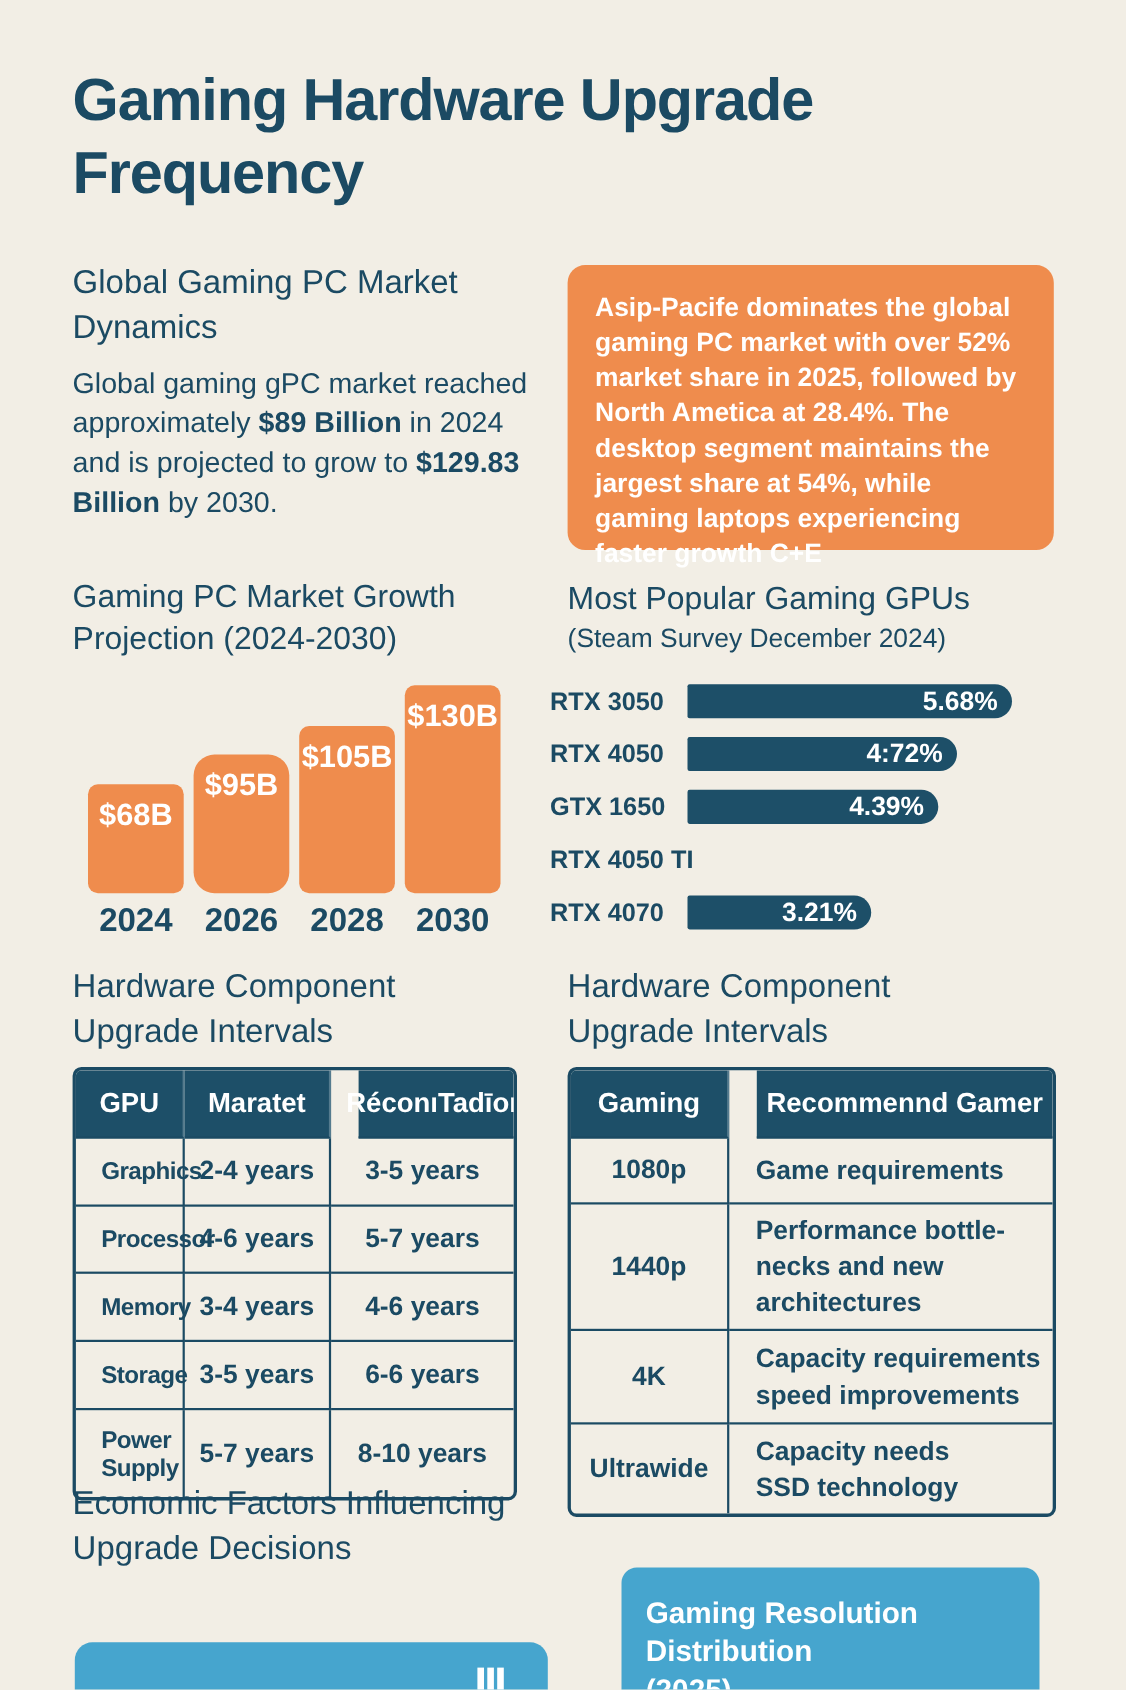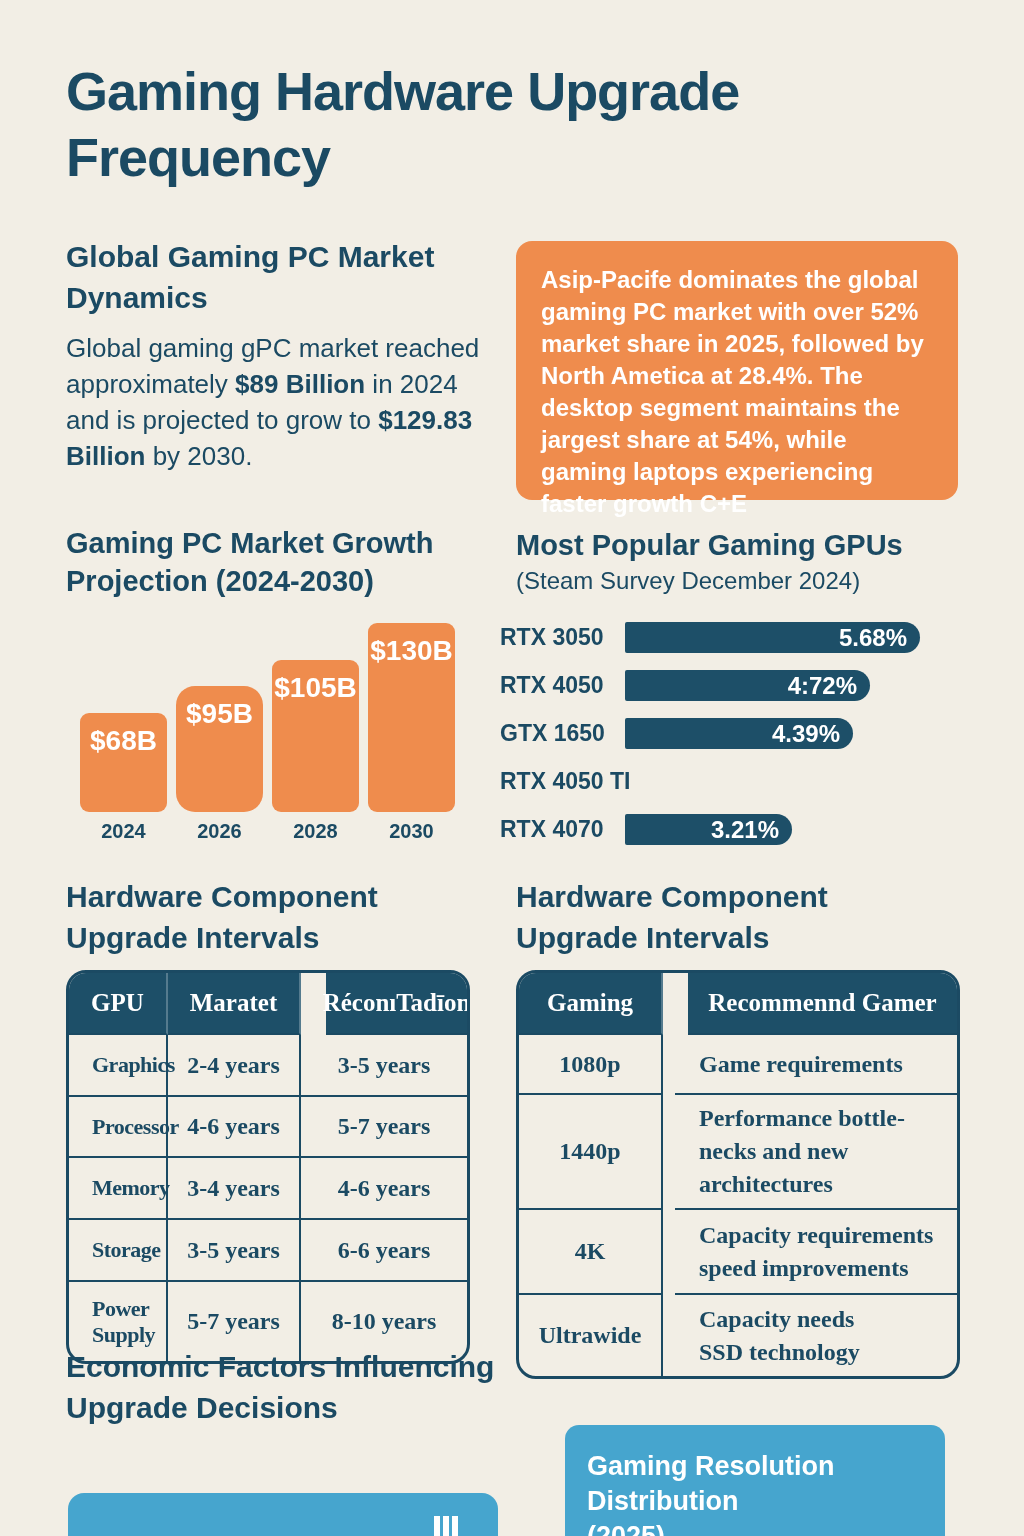--- a/index.html
+++ b/index.html
@@ -23,21 +23,21 @@
   .preline{white-space:pre-line;}
 
   
   .page-title{
     left:66px; top:58px; width:900px;
     font-size:54px; font-weight:700; line-height:66px;
     letter-spacing:-1px; color:var(--navy);
   }
 
   
-  .h2{font-size:30px; font-weight:700; line-height:41px; color:var(--navy);}
+  .h2{font-size:30px; font-weight:400; line-height:41px; color:var(--navy);}
 
   
   .md-heading{left:66px; top:236px; width:440px;}
   .md-paragraph{
     left:66px; top:330px; width:414px;
     font-size:26px; line-height:36px; font-weight:400; color:var(--navy);
   }
   .md-paragraph b{font-weight:700;}
 
   
@@ -60,21 +60,21 @@
   .vbar{
     width:87px; background:var(--orange); border-radius:9px; position:relative;
   }
   .vbar-label{
     position:absolute; top:12px; left:0; width:100%;
     text-align:center; color:var(--white); font-size:28px; font-weight:700;
   }
   .vxaxis{
     left:80px; top:820px; width:380px; display:flex; gap:9px;
   }
-  .vyear{width:87px; text-align:center; font-size:20px; font-weight:700; color:var(--navy);}
+  .vyear{width:87px; text-align:center; font-size:30px; font-weight:700; color:var(--navy);}
 
   
   .gpu-title{left:516px; top:528px; width:450px; font-size:29px; line-height:34px;}
   .gpu-subtitle{left:516px; top:566px; width:450px; font-size:24px; font-weight:400; line-height:30px;}
   .gpu-chart{left:496px; top:614px; width:450px;}
   .gpu-row{position:relative; height:48px;}
   .gpu-label{
     position:absolute; left:4px; top:10px; z-index:1;
     font-size:23px; font-weight:700; color:var(--navy); white-space:nowrap;
   }
@@ -85,43 +85,42 @@
     display:flex; align-items:center; justify-content:flex-end;
     padding-right:13px;
     text-align:center;
   }
   .gpu-val{color:var(--white); font-size:24px; font-weight:700; white-space:nowrap;}
 
   
   .ti-heading-left{left:66px; top:876px; width:420px;}
   .ti-heading-right{left:516px; top:876px; width:450px;}
   .table{
-    border:3px solid var(--navy); border-radius:20px; overflow:hidden;
+    border:3px solid var(--navy); border-radius:8px; overflow:hidden;
     background:var(--background);
-    font-family:Liberation Serif, serif;
   }
   .table-left{left:66px; top:970px; width:404px;}
   .table-right{left:516px; top:970px; width:444px;}
   .grid{display:grid;}
   .grid-left{grid-template-columns:99px 133px 166px; grid-template-rows:62px 62px 61px 62px 62px 79px;}
   .grid-right{grid-template-columns:144px 294px; grid-template-rows:62px 60px 115px 85px 81px;}
   .cell{
     display:flex; align-items:center; justify-content:center;
     border-right:2px solid var(--navy); border-bottom:2px solid var(--navy);
     font-size:24px; font-weight:700; color:var(--navy);
   }
   .cell.last-col{border-right:none;}
   .cell.last-row{border-bottom:none;}
   .cell.th{
     background:var(--teal-fill); color:var(--white); font-size:25px;
     border-right:2px solid rgba(255,255,255,0.25); border-bottom:2px solid var(--navy);
   }
   .cell.th.last-col{border-right:none;margin-left:25px;}
   .cell.rowhead{justify-content:flex-start; padding-left:23px; font-size:22px; letter-spacing:-0.5px;}
-  .cell.desc{justify-content:flex-start; padding-left:24px; text-align:left; line-height:33px;margin-left:12px;}
+  .cell.desc{justify-content:flex-start; padding-left:24px; text-align:left; line-height:33px;}
 
   
   .econ-heading{left:66px; top:1346px; width:480px;}
   .econ-box{
     left:68px; top:1493px; width:430px; height:60px;
     background:var(--light-blue); border-radius:16px 16px 0 0;
   }
   .bars-icon{position:absolute; right:40px; top:23px; display:flex; gap:3px;}
   .bars-icon span{display:block; width:6px; height:36px; background:var(--white);}
   .resolution-box{

